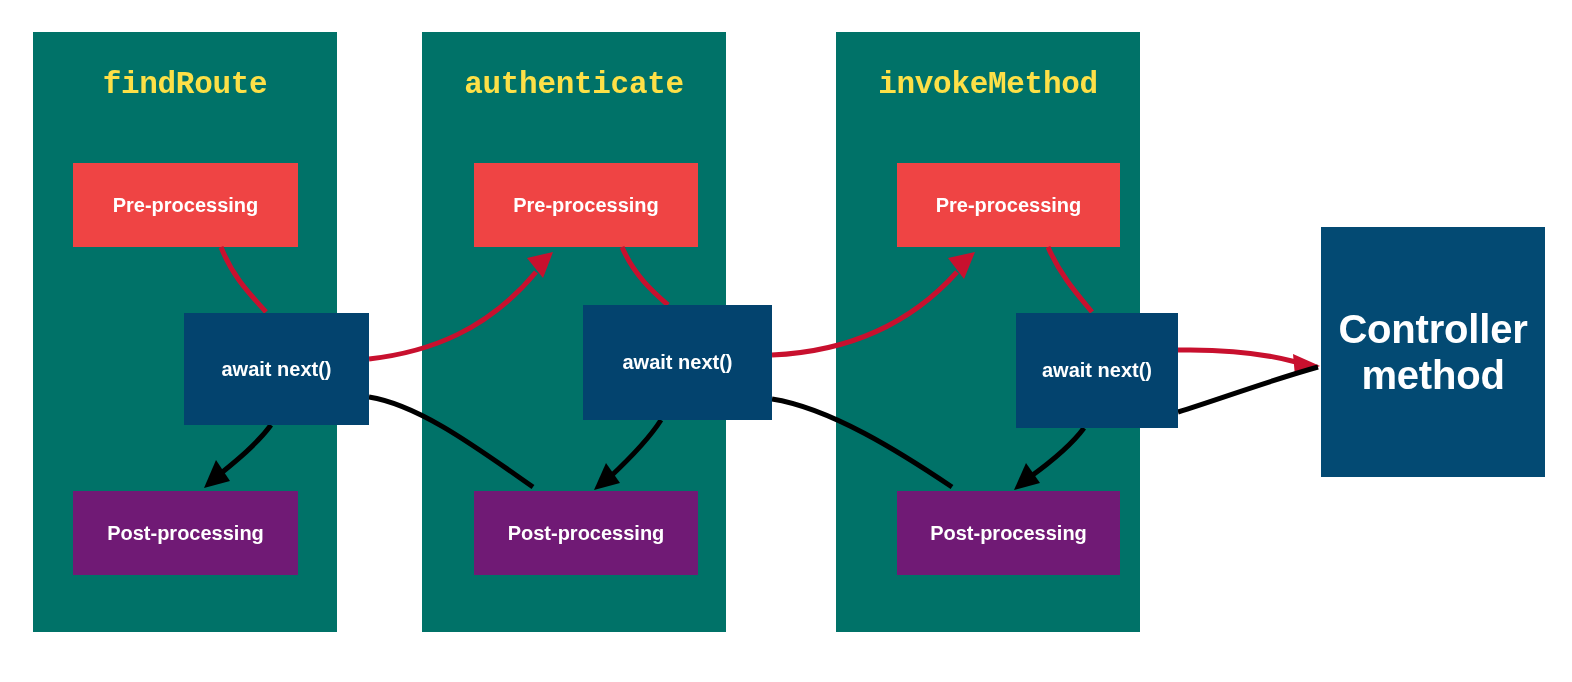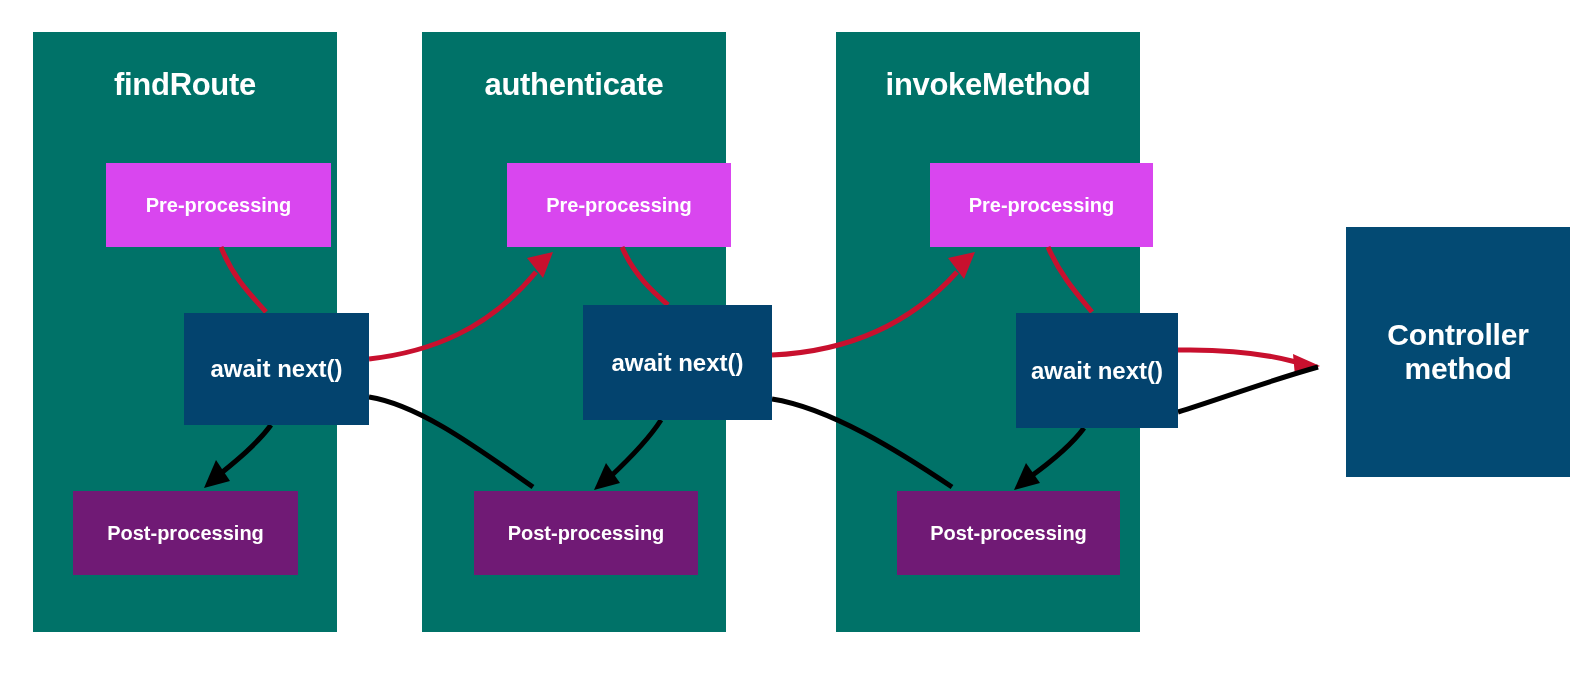--- a/index.html
+++ b/index.html
@@ -22,54 +22,53 @@
   .panel {
     position: absolute;
     background: #007268;
   }
   .panel-title {
     position: absolute;
     left: 0;
     right: 0;
     top: 36px;
     text-align: center;
-    color: #ffffff;
+    color: #fde047;
     font-size: 31px;
     font-weight: bold;
     letter-spacing: -0.3px;
     line-height: 1.1;
+    font-family: Liberation Mono, monospace;
   }
   .nodebox {
     position: absolute;
     display: flex;
     align-items: center;
     justify-content: center;
     color: #ffffff;
     font-weight: bold;
     text-align: center;
     line-height: 1.15;
   }
   .node-pre {
-    background: #d946ef;
+    background: #ef4444;
     font-size: 20px;
-    margin-left: 33px;
   }
   .node-post {
     background: #701a75;
     font-size: 20px;
   }
   .node-await {
     background: #03436E;
-    font-size: 24px;
+    font-size: 20px;
   }
   .node-controller {
     background: #034A73;
-    font-size: 30px;
+    font-size: 40px;
     letter-spacing: -0.2px;
-    margin-left: 25px;
   }
   #edges {
     position: absolute;
     left: 0;
     top: 0;
     width: 1572px;
     height: 682px;
     pointer-events: none;
   }
   .edge-red {

